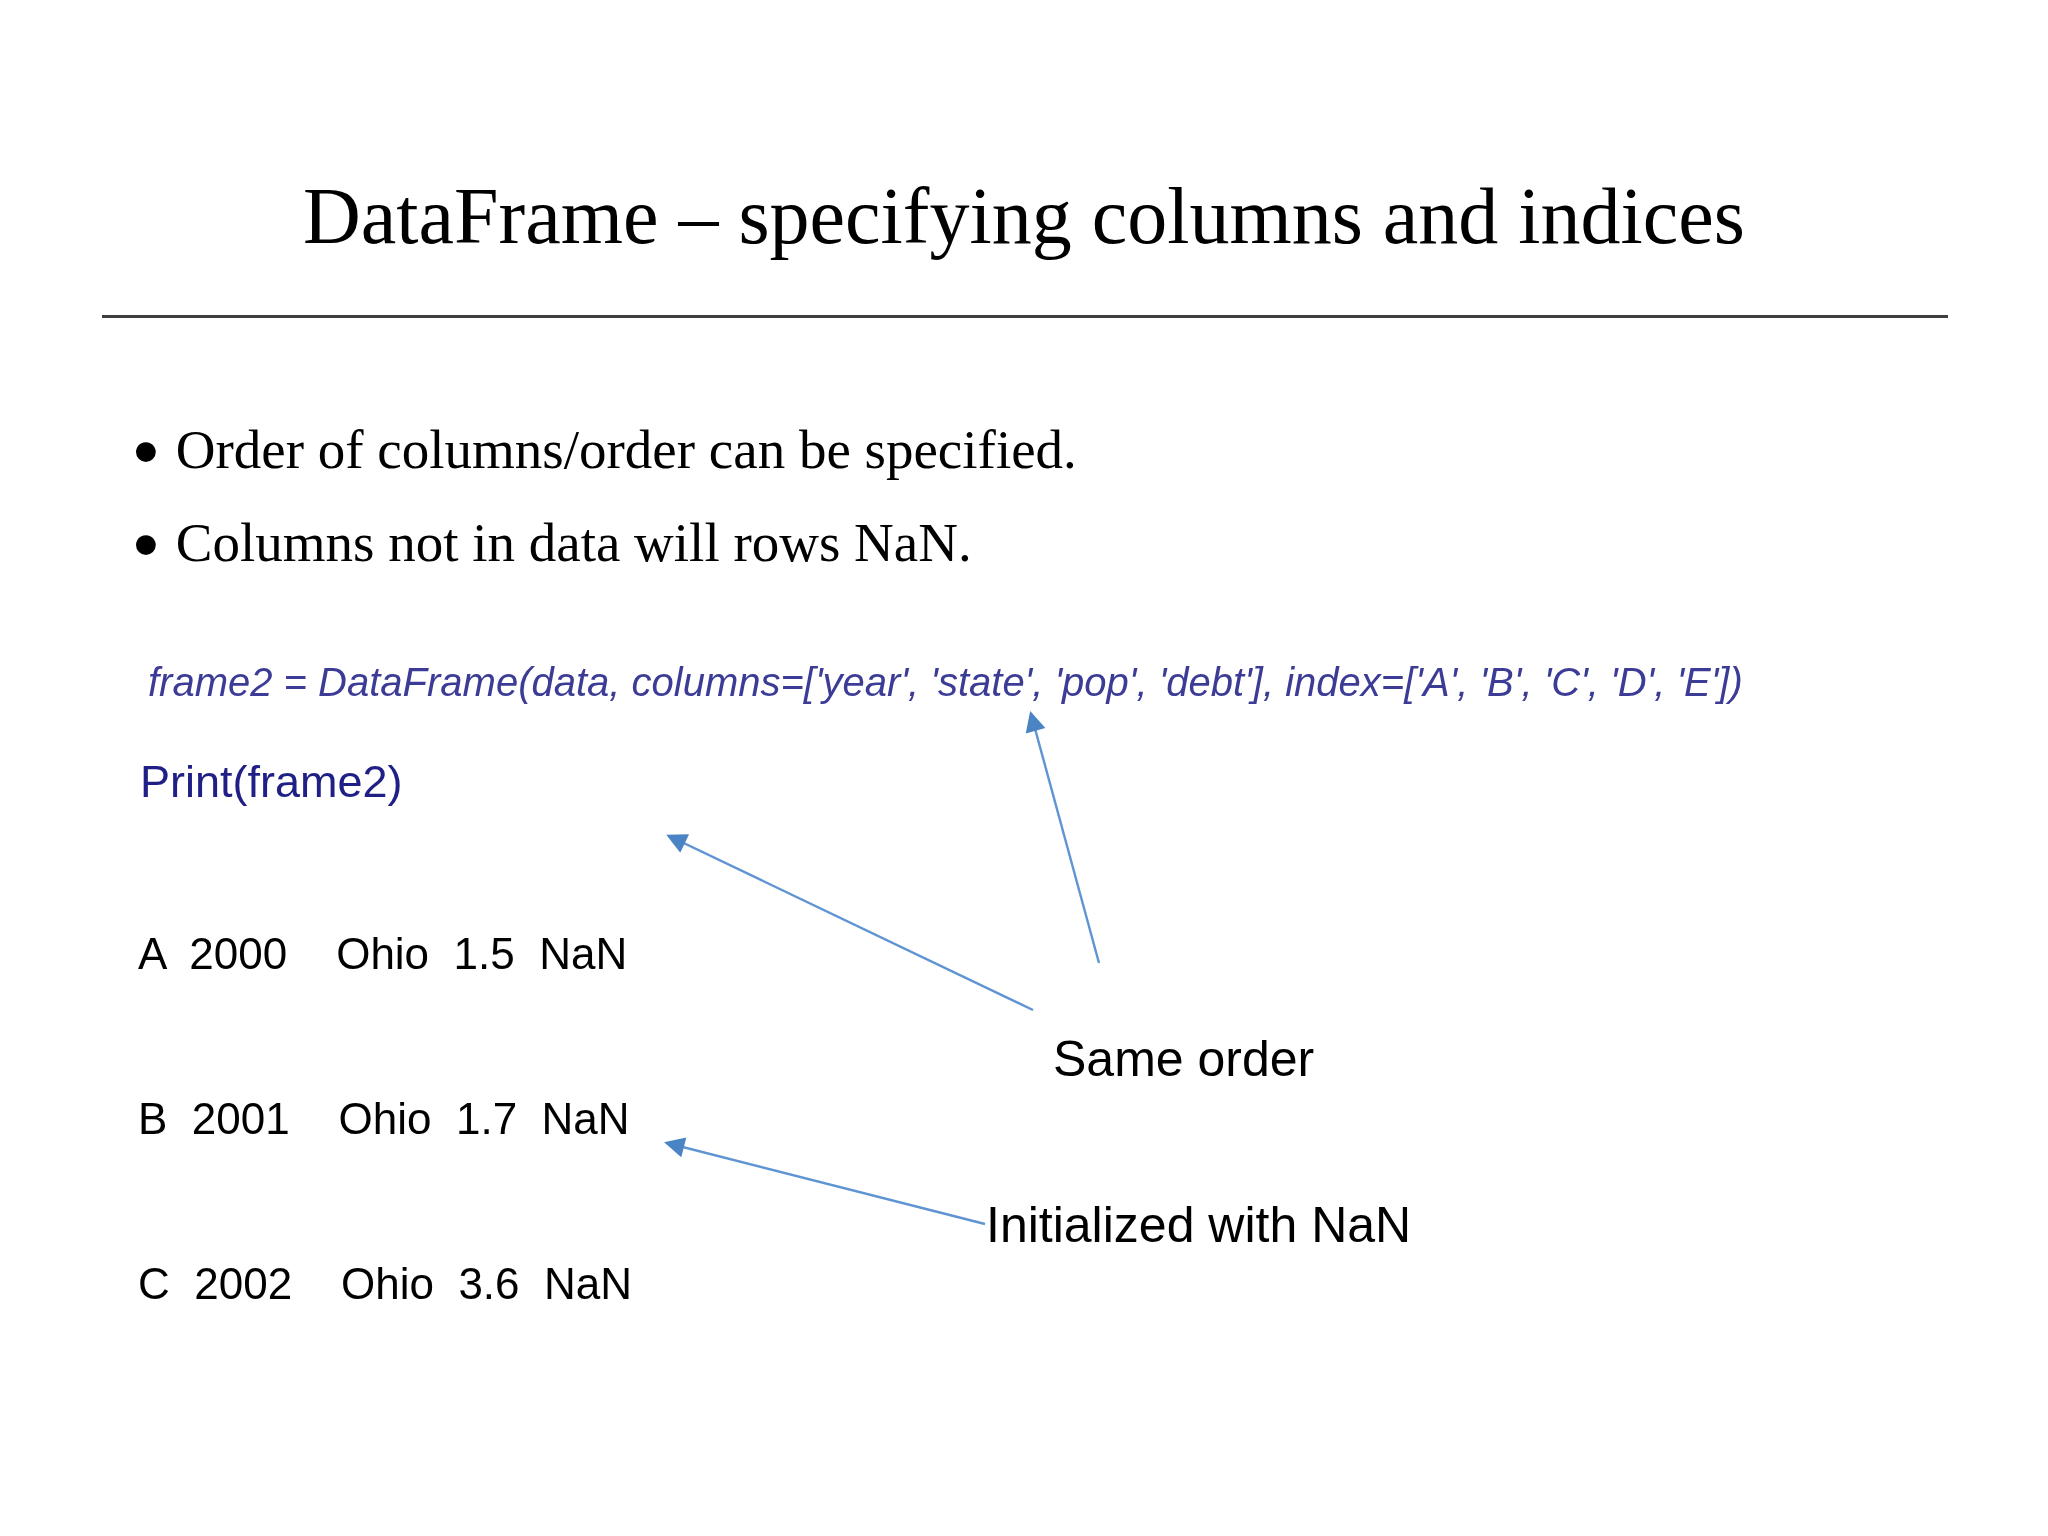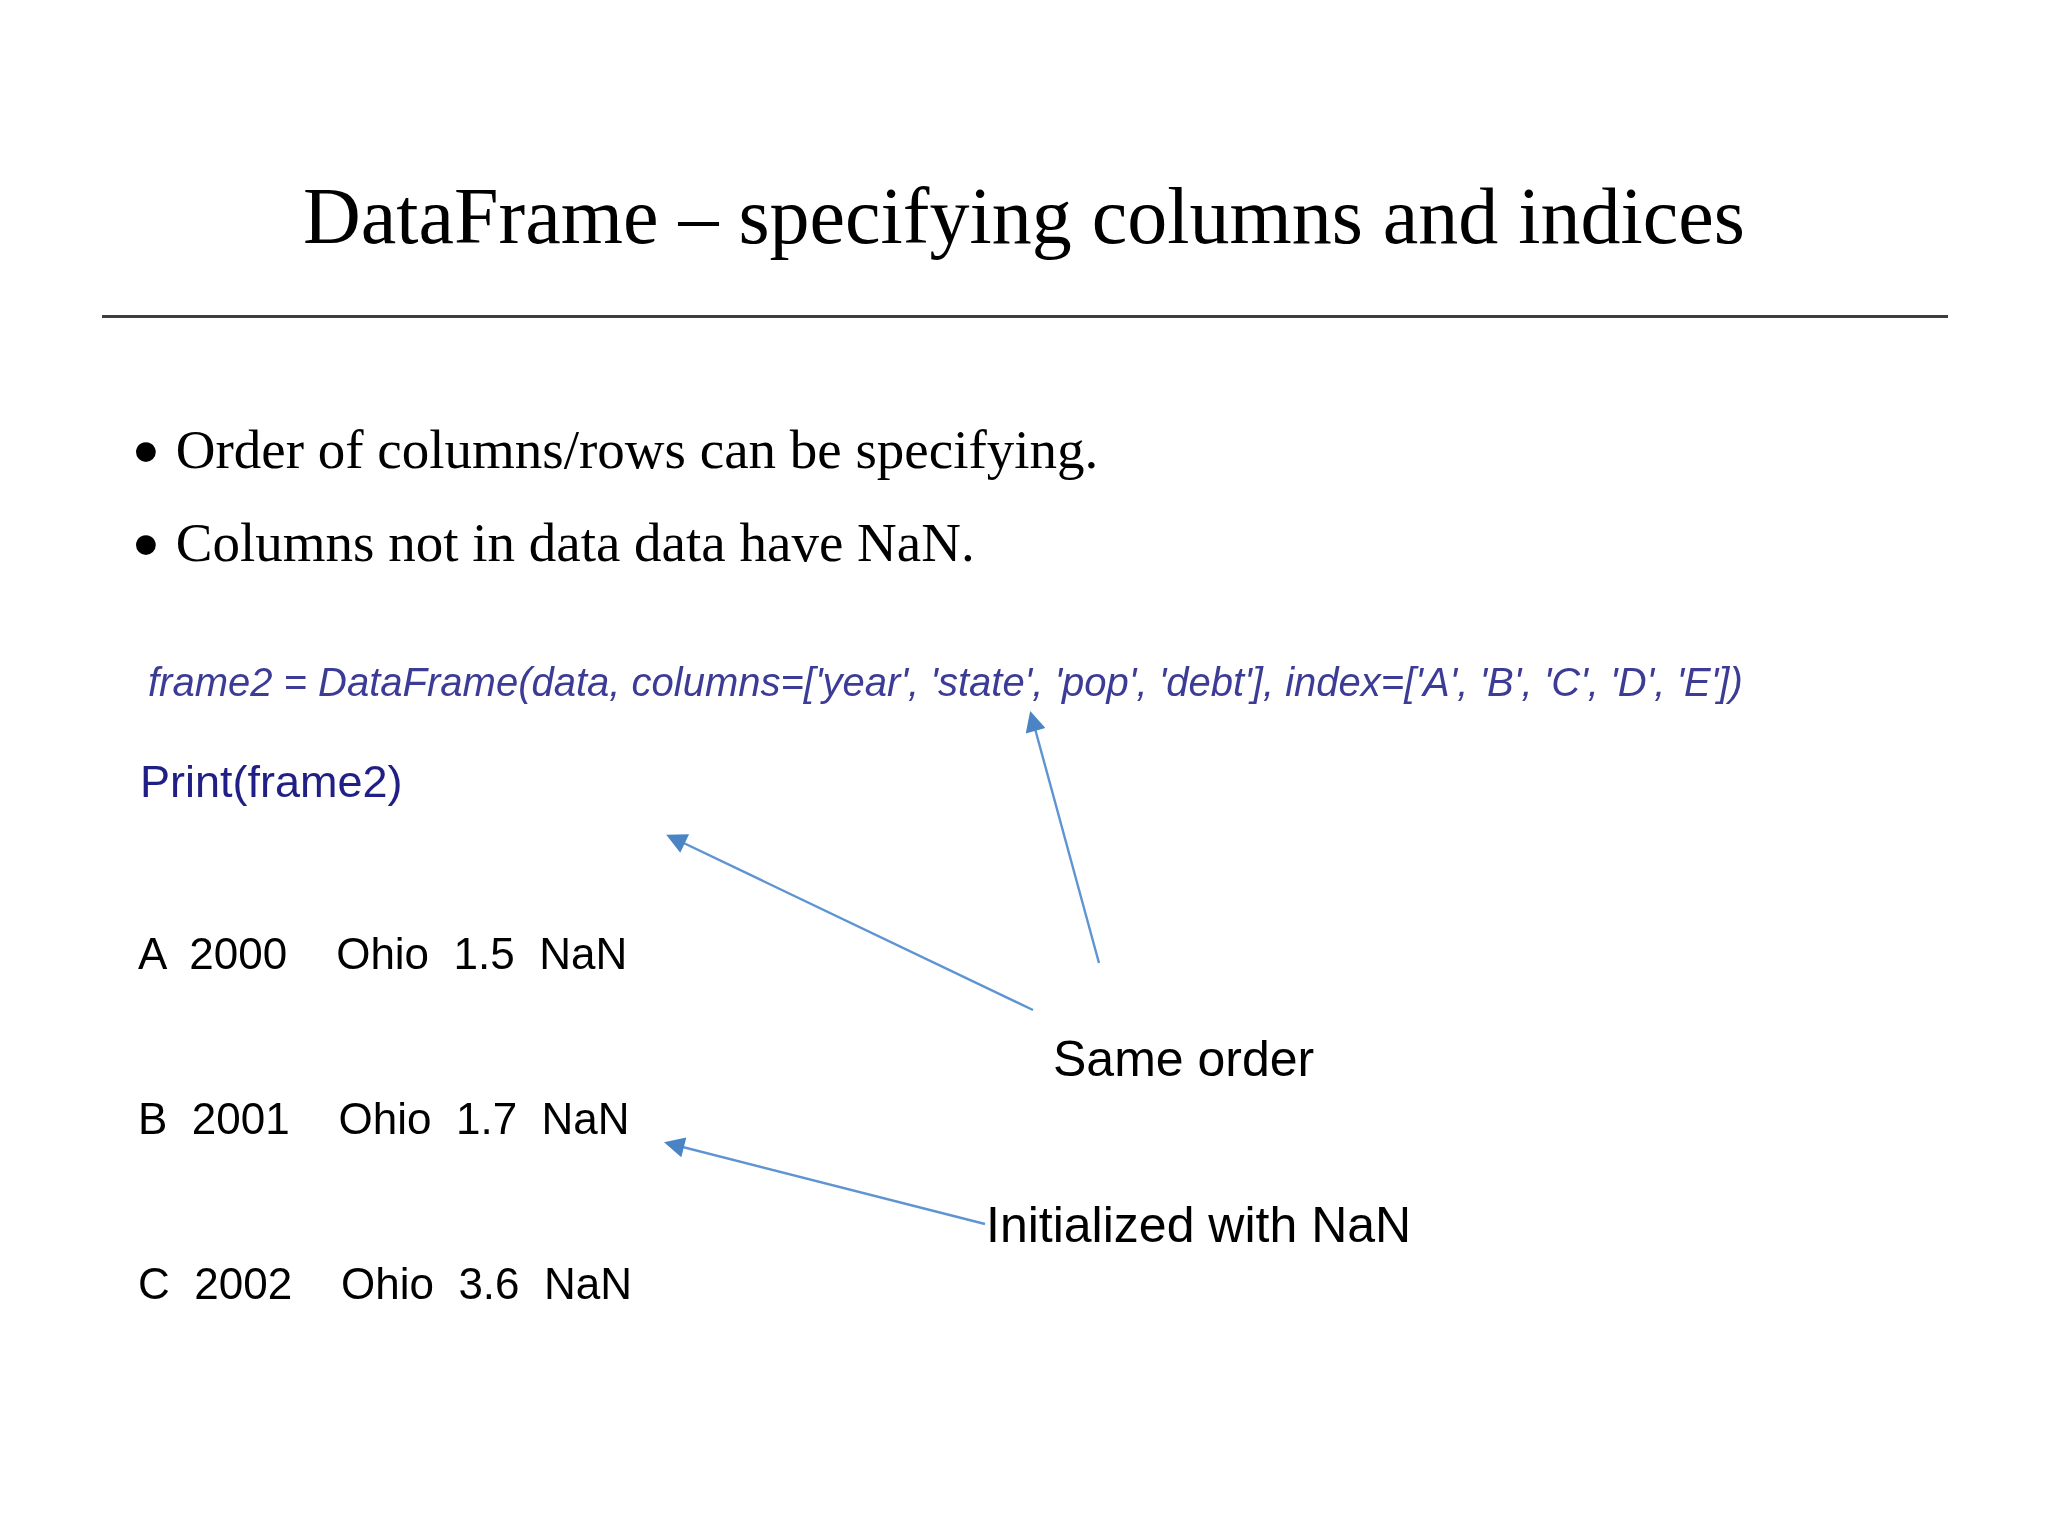--- a/index.html
+++ b/index.html
@@ -90,25 +90,25 @@
 
 <div class="slide">
 
   <div class="page-title">DataFrame – specifying columns and indices</div>
 
   <div class="title-rule" style="background: rgb(62, 62, 62);"></div>
 
   <div class="bullet-list">
     <div class="bullet-item b1">
       <span class="bullet-glyph">●</span>
-      <span>Order of columns/rows can be specifying.</span>
+      <span>Order of columns/order can be specified.</span>
     </div>
     <div class="bullet-item b2">
       <span class="bullet-glyph">●</span>
-      <span>Columns not in data data have NaN.</span>
+      <span>Columns not in data will rows NaN.</span>
     </div>
   </div>
 
   <div class="code-line" style="color: rgb(60, 60, 150);">frame2 = DataFrame(data, columns=['year', 'state', 'pop', 'debt'], index=['A', 'B', 'C', 'D', 'E'])</div>
 
   <div class="print-line" style="color: rgb(31, 31, 133);">Print(frame2)</div>
 
   <div class="df-output">
     <div>A  2000    Ohio  1.5  NaN</div>
     <div>B  2001    Ohio  1.7  NaN</div>

